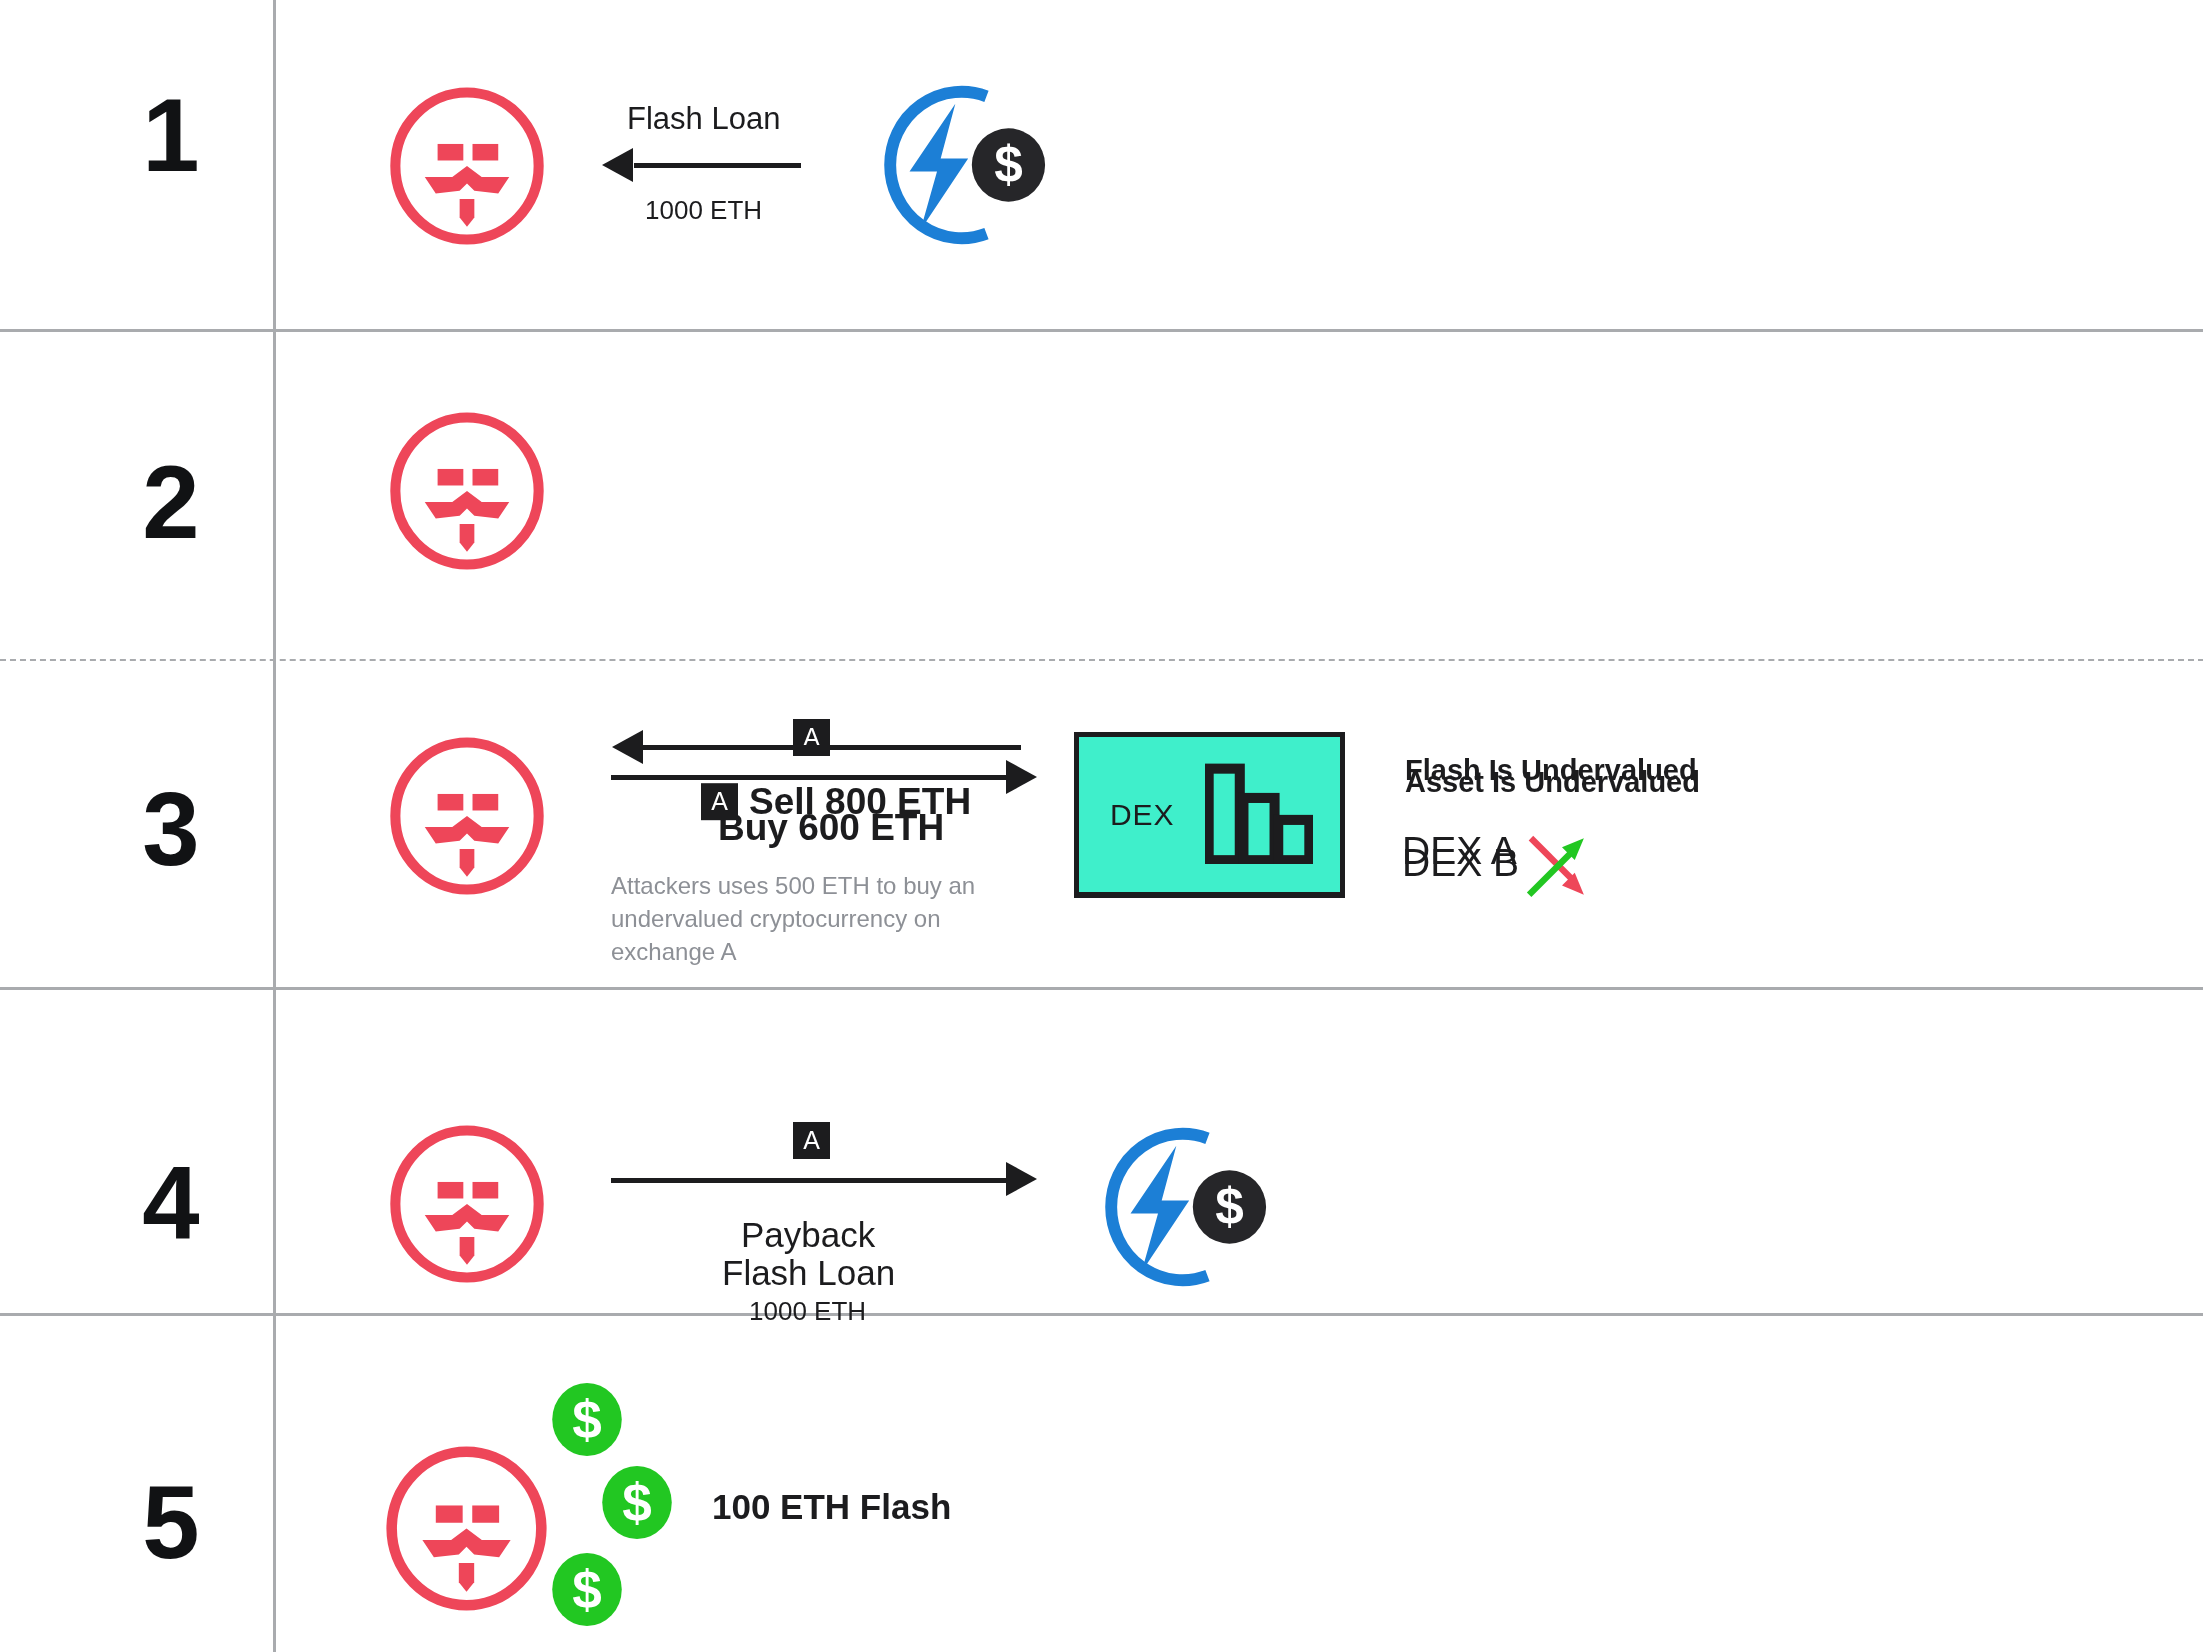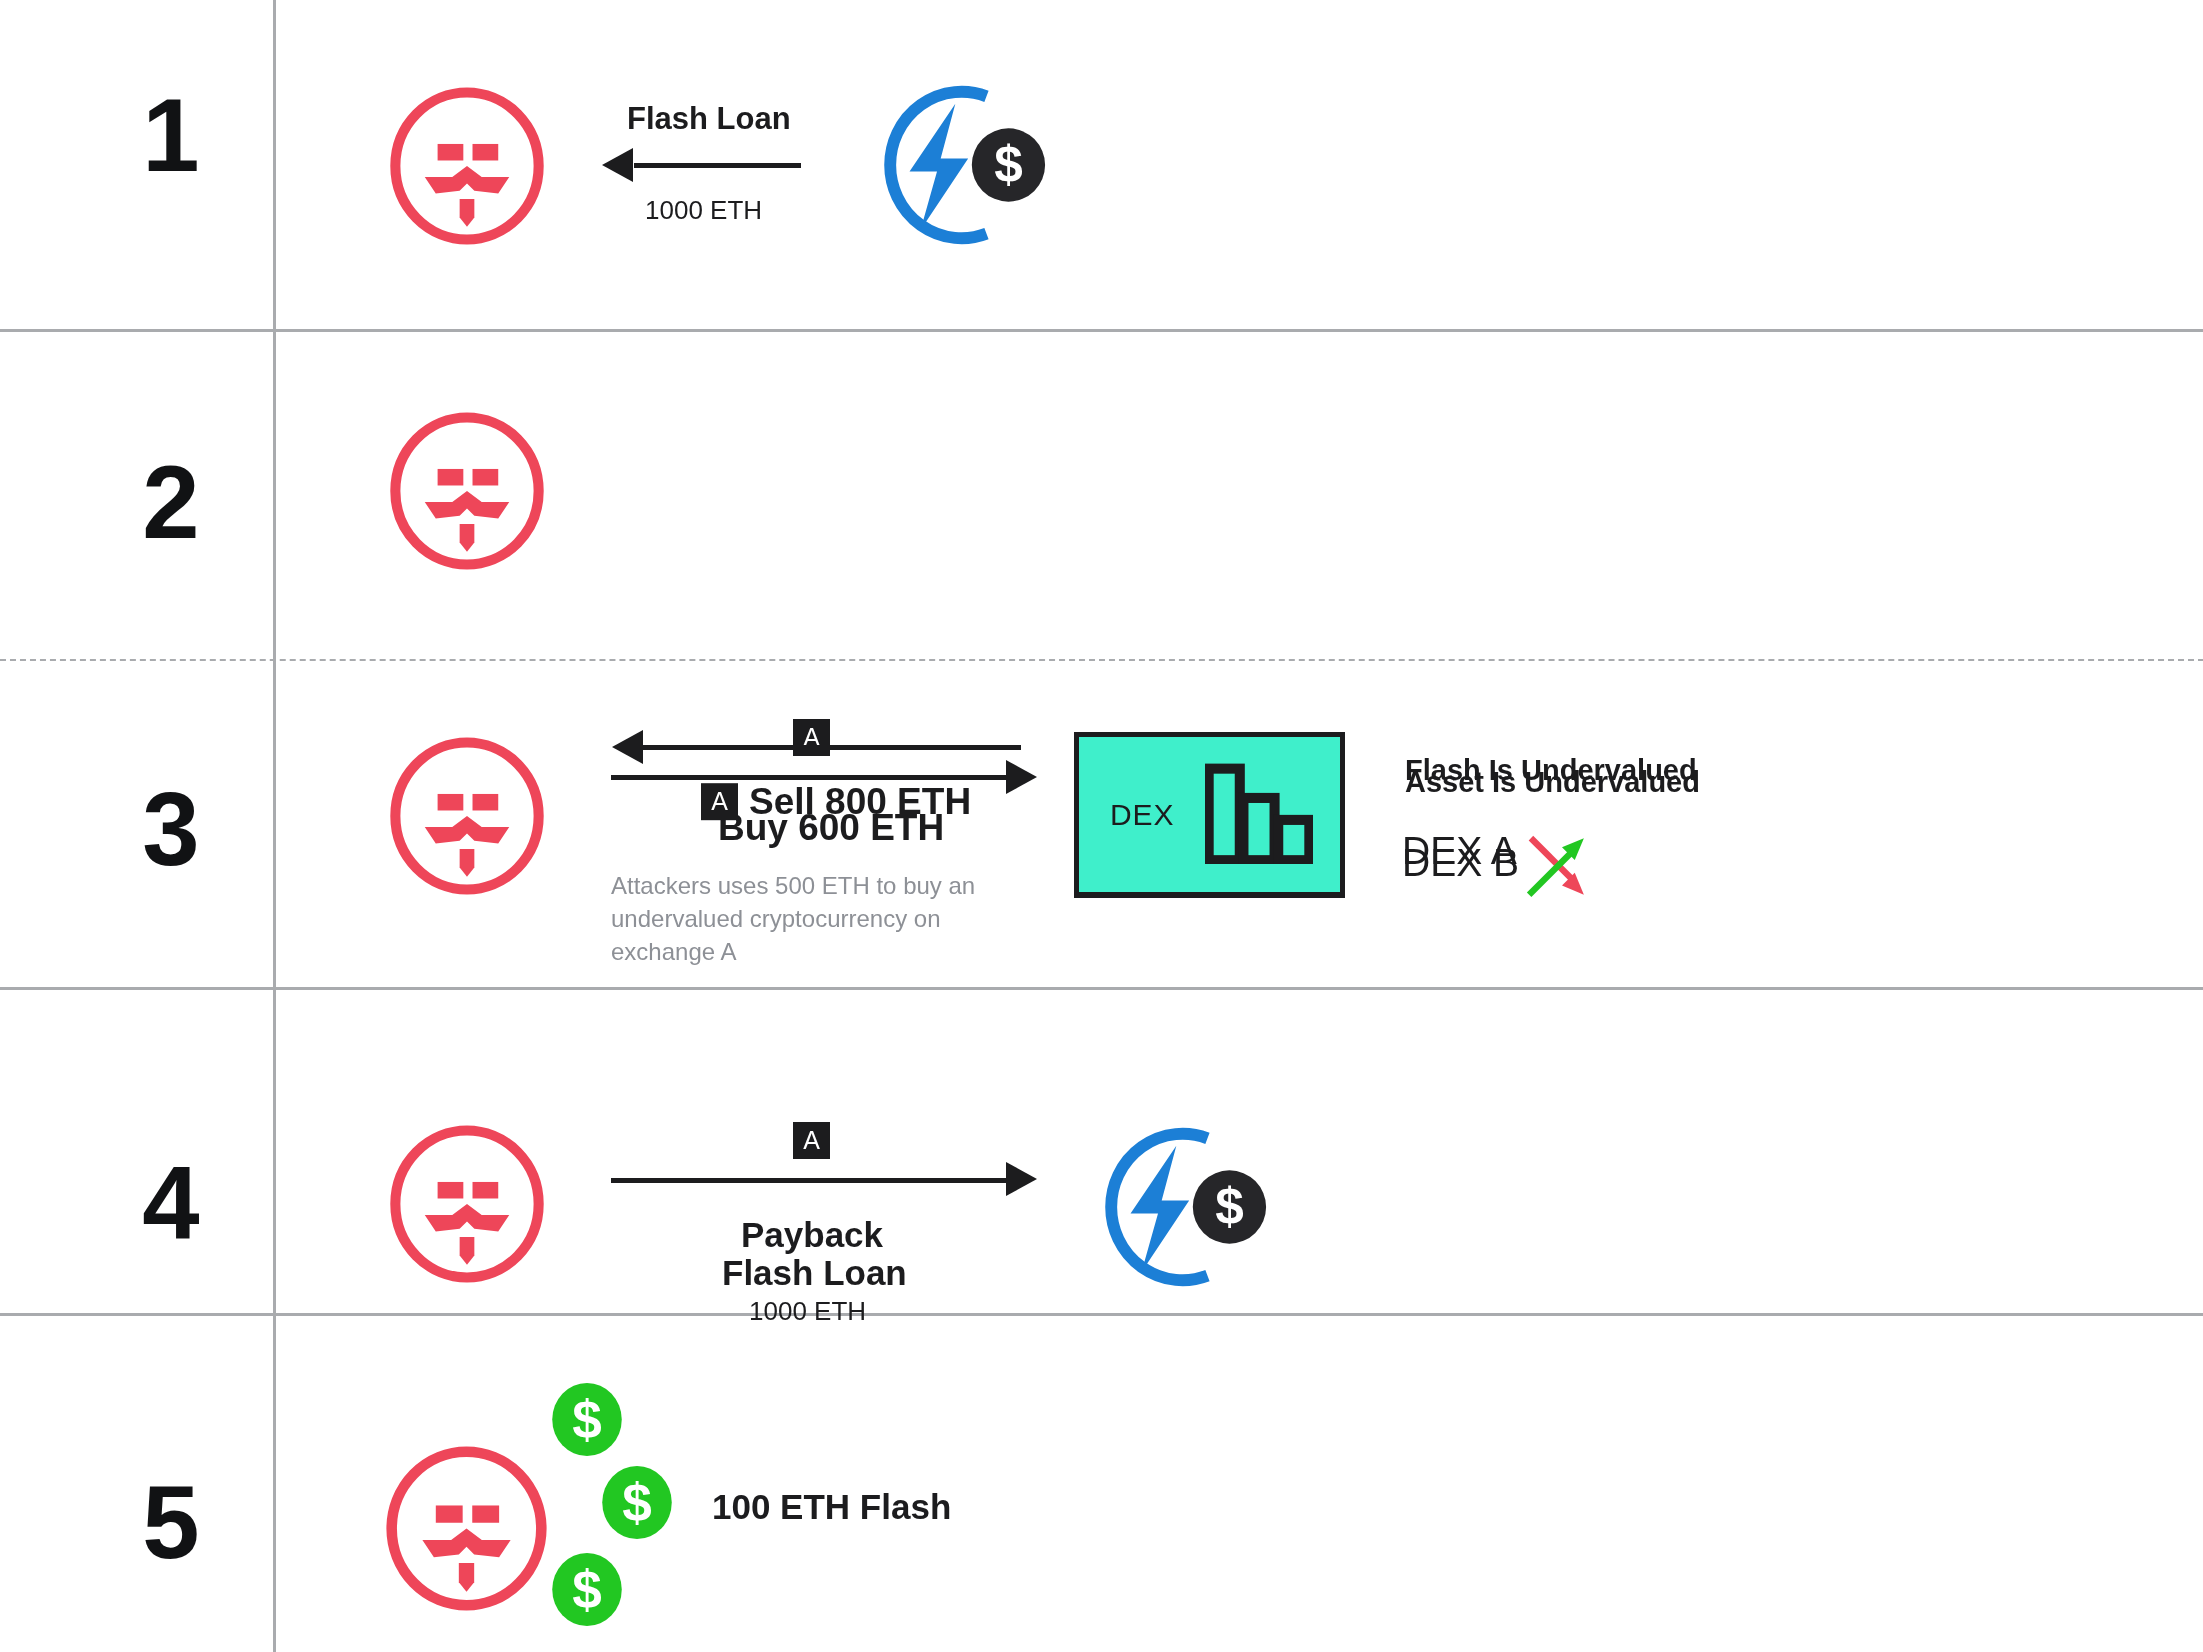--- a/index.html
+++ b/index.html
@@ -132,21 +132,21 @@
   .lbl-strong {
     position: absolute;
     font-size: 37px;
     font-weight: 700;
     color: #1c1c1e;
     white-space: nowrap;
   }
   .lbl-reg {
     position: absolute;
     font-size: 31px;
-    font-weight: 700;
+    font-weight: 400;
     color: #1c1c1e;
     white-space: nowrap;
   }
   .lbl-small {
     position: absolute;
     font-size: 26px;
     font-weight: 400;
     color: #1c1c1e;
     white-space: nowrap;
   }

